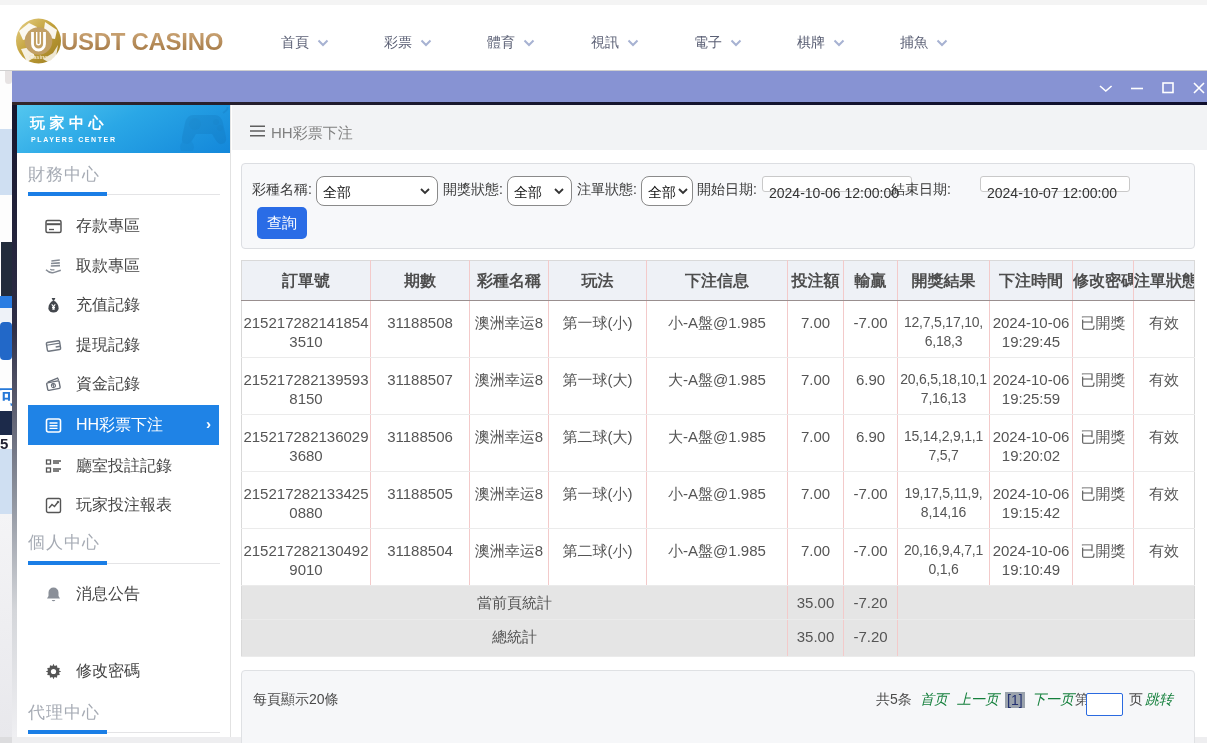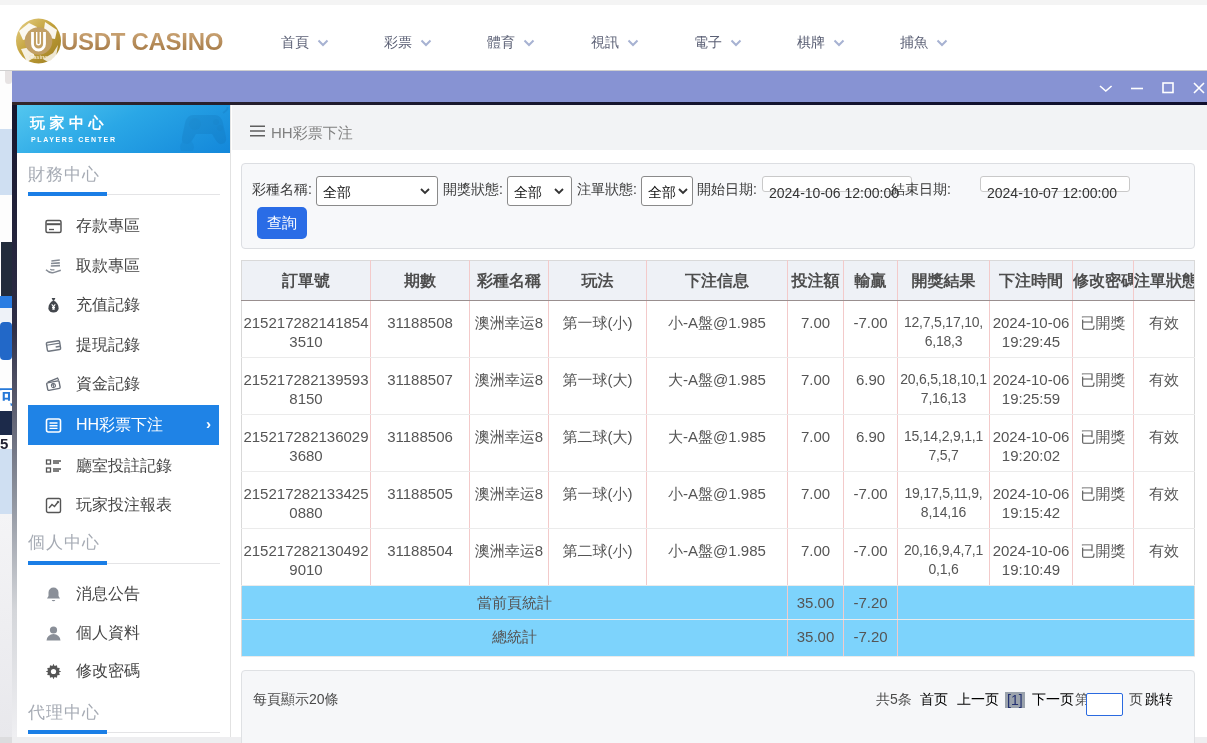--- a/index.html
+++ b/index.html
@@ -14,37 +14,37 @@
 
 .sect { left:28px; font-size:17px; color:#a6abb4; letter-spacing:1px; position:absolute; }
 .ublue { left:28px; width:79px; height:3.5px; background:#1a7ee6; position:absolute; z-index:3; }
 .ugray { left:28px; width:192px; height:1px; background:#e4e4e6; position:absolute; }
 .mitem { left:28px; width:191px; height:40px; position:absolute; font-size:16px; color:#454545; }
 .mitem .txt { position:absolute; left:48px; top:10px; }
 .mitem .ico { position:absolute; left:17px; top:12px; width:17px; height:17px; }
 
 
 .flabel { top:181px; font-size:14px; color:#3a3a3a; position:absolute; }
-.fsel { top:176px; height:30px; background:#fff; border:1px solid #8a8a8a; border-radius:3px; position:absolute; }
+.fsel { top:176px; height:30px; background:#fff; border:1px solid #8a8a8a; border-radius:8px; position:absolute; }
 .fsel .st { position:absolute; left:6px; top:7px; font-size:14px; color:#111; }
 .finput { top:176px; height:16px; background:#fff; border:1px solid #c9c9c9; border-radius:3px; position:absolute; }
 .finput .it { position:absolute; left:6px; top:8px; font-size:14px; color:#333; }
 
 
 table { border-collapse:collapse; table-layout:fixed; }
 #btable td { border-left:1px solid #f3caca; border-right:1px solid #f3caca; text-align:center; vertical-align:top; font-size:15px; color:#555; line-height:19px; overflow:hidden; }
 #btable tr.hdr td { background:#eef1f6; font-size:16px; font-weight:bold; color:#4d4d4d; border-top:1px solid #d9d9d9; border-bottom:1px solid #998f8f; padding-top:10px; height:40px; white-space:nowrap; }
 #btable td.num { font-size:14px; letter-spacing:-0.2px; }
 #btable tr.data td { height:57px; padding-top:12px; border-bottom:1px solid #ebebeb; background:#fff; }
-#btable tr.sum td { background:#7dd3fc; border-bottom:1px solid #ebebeb; padding-top:7px; }
+#btable tr.sum td { background:#e5e5e5; border-bottom:1px solid #ebebeb; padding-top:7px; }
 #btable td.bl { border-left:1px solid #d9d9d9; }
 #btable td.br { border-right:1px solid #d9d9d9; }
 
 
-#pagebar a { color:#000000; text-decoration:none; }
+#pagebar a { color:#15803d; text-decoration:none;font-style:italic; }
 #pgnum { display:inline-block; background:#9aa2ac; color:#223070; padding:0 2px; }
 #pginput { display:inline-block; width:37px; height:23px; background:#fff; border:1px solid #2a6ae0; border-radius:2px; vertical-align:middle; }
 </style>
 </head>
 <body>
 <div id="stage">
 
   <div class="abs" style="left:0;top:0;width:1207px;height:71px;background:#fff;"></div>
   <div class="abs" style="left:0;top:0;width:1207px;height:5px;background:#f4f4f4;"></div>
   <div class="abs" style="left:0;top:70px;width:1207px;height:1px;background:#cfcfcf;"></div>
@@ -234,29 +234,20 @@
   <div class="ublue" style="top:561px;"></div>
 
   <div class="mitem" style="top:574px;">
     <svg class="ico" viewBox="0 0 17 17">
         <g fill="#8a8f98">
           <path d="M8.5 1.5 a5 5 0 0 1 5 5 v3.5 l1.5 2.5 h-13 l1.5 -2.5 v-3.5 a5 5 0 0 1 5 -5 z"></path>
           <path d="M6.7 14 a1.9 1.9 0 0 0 3.6 0 z"></path>
         </g>
       </svg>
     <span class="txt">消息公告</span>
-    </div>
-  <div class="mitem" style="top:613px;">
-    <svg class="ico" viewBox="0 0 17 17">
-        <g fill="#8a8f98">
-          <circle cx="8.5" cy="5" r="3.6"></circle>
-          <path d="M1.5 15.5 a7 6.5 0 0 1 14 0 z"></path>
-        </g>
-      </svg>
-    <span class="txt">個人資料</span>
     </div>
   <div class="mitem" style="top:651px;">
     <svg class="ico" viewBox="0 0 17 17">
         <g fill="#555">
           <path d="M8.5 0.8 l1.1 2.2 2.4 -0.8 0.3 2.5 2.5 0.3 -0.8 2.4 2.2 1.1 -2.2 1.1 0.8 2.4 -2.5 0.3 -0.3 2.5 -2.4 -0.8 -1.1 2.2 -1.1 -2.2 -2.4 0.8 -0.3 -2.5 -2.5 -0.3 0.8 -2.4 -2.2 -1.1 2.2 -1.1 -0.8 -2.4 2.5 -0.3 0.3 -2.5 2.4 0.8 z"></path>
           <circle cx="8.5" cy="8.5" r="2.6" fill="#fff"></circle>
         </g>
       </svg>
     <span class="txt">修改密碼</span>
     </div>

